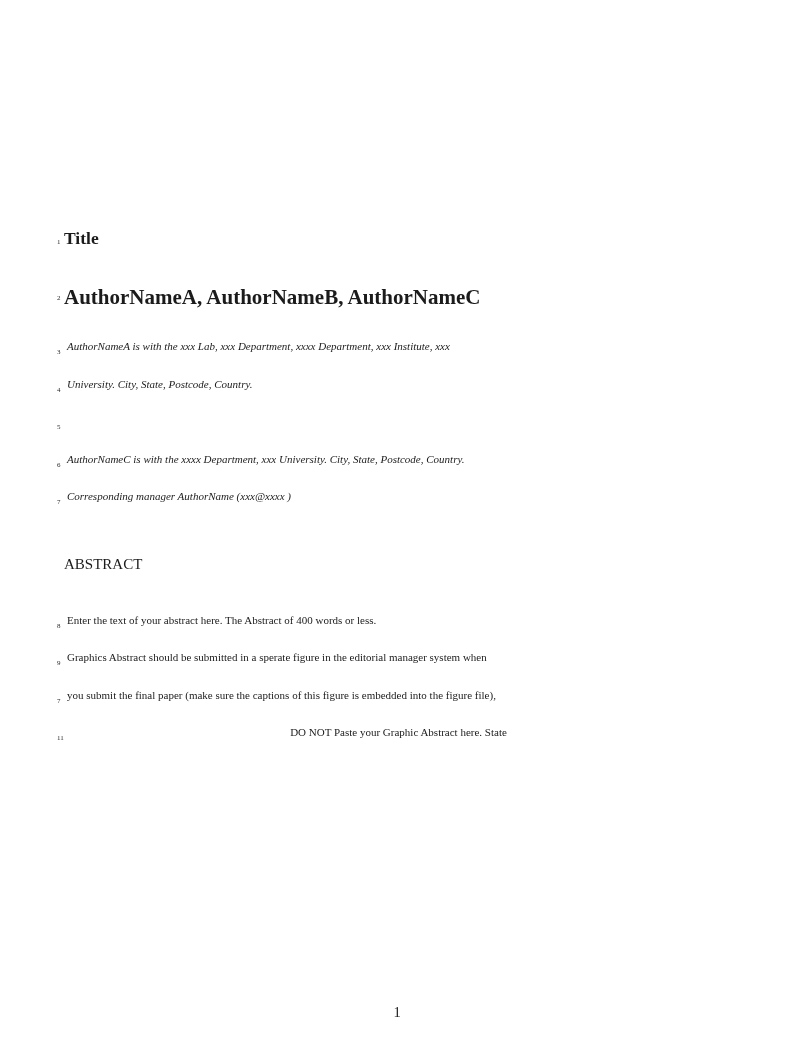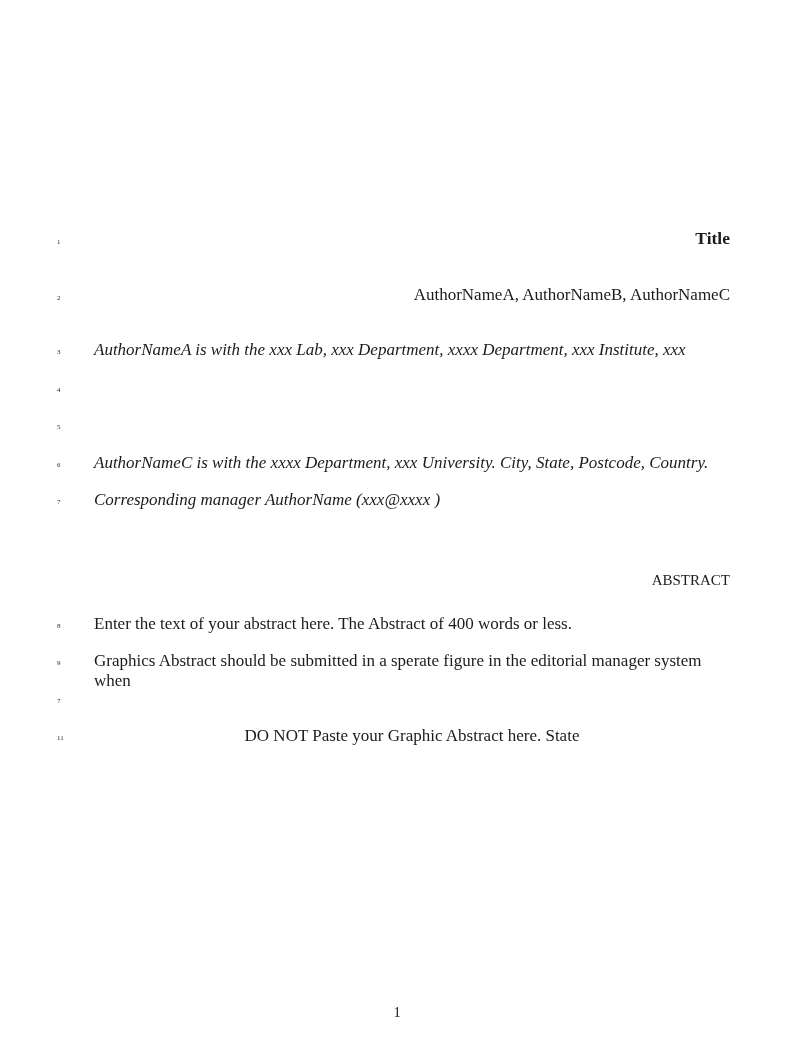--- a/index.html
+++ b/index.html
@@ -24,36 +24,37 @@
   }
   .linenum {
     position: absolute;
     left: 57px;
     font-size: 7px;
     color: #2a2a2a;
     font-family: "Liberation Serif", serif;
   }
   .body-text {
     display: block;
-    margin-left: 94px;
+    margin-left: 67px;
     margin-right: 64px;
-    font-size: 17px;
+    font-size: 11px;
   }
   .centered-text {
     display: block;
     margin-left: 64px;
     margin-right: 64px;
-    text-align: right;
+    text-align: left;
   }
   .title-text {
     font-size: 17.5px;
     font-weight: bold;
   }
   .authors-text {
-    font-size: 17px;
+    font-size: 21px;
+    font-weight: bold;
   }
   .abstract-heading-text {
     font-size: 15px;
   }
   .italic { font-style: italic; }
   .pagenum {
     position: absolute;
     left: 0;
     right: 0;
     text-align: center;
@@ -74,47 +75,49 @@
     <span class="linenum" style="top: 9px;">2</span>
     <span class="centered-text authors-text">AuthorNameA, AuthorNameB, AuthorNameC</span>
   </div>
 
   <div class="row" style="top: 340px;">
     <span class="linenum" style="top: 8px;">3</span>
     <span class="body-text italic">AuthorNameA is with the xxx Lab, xxx Department, xxxx Department, xxx Institute, xxx</span>
   </div>
   <div class="row" style="top: 378px;">
     <span class="linenum" style="top: 8px;">4</span>
+    <span class="body-text italic">University. City, State, Postcode, Country.</span>
   </div>
   <div class="row" style="top: 415px;">
     <span class="linenum" style="top: 8px;">5</span>
   </div>
   <div class="row" style="top: 453px;">
     <span class="linenum" style="top: 8px;">6</span>
     <span class="body-text italic">AuthorNameC is with the xxxx Department, xxx University. City, State, Postcode, Country.</span>
   </div>
   <div class="row" style="top: 490px;">
     <span class="linenum" style="top: 8px;">7</span>
     <span class="body-text italic">Corresponding manager AuthorName (xxx@xxxx )</span>
   </div>
 
-  <div class="row" style="top: 572px; font-family: Liberation Serif, serif;">
+  <div class="row" style="top: 556px; font-family: Liberation Serif, serif;">
     <span class="centered-text abstract-heading-text">ABSTRACT</span>
   </div>
 
   <div class="row" style="top: 614px;">
     <span class="linenum" style="top: 8px;">8</span>
     <span class="body-text">Enter the text of your abstract here. The Abstract of 400 words or less.</span>
   </div>
   <div class="row" style="top: 651px;">
     <span class="linenum" style="top: 8px;">9</span>
     <span class="body-text">Graphics Abstract should be submitted in a sperate figure in the editorial manager system when</span>
   </div>
   <div class="row" style="top: 689px;">
     <span class="linenum" style="top: 8px;">7</span>
+    <span class="body-text">you submit the final paper (make sure the captions of this figure is embedded into the figure file),</span>
   </div>
   <div class="row" style="top: 726px; text-align: center;">
     <span class="linenum" style="top: 8px;">11</span>
     <span class="body-text">DO NOT Paste your Graphic Abstract here. State</span>
   </div>
 
   <div class="pagenum" style="top: 1004px;">1</div>
 
 </div>
 

